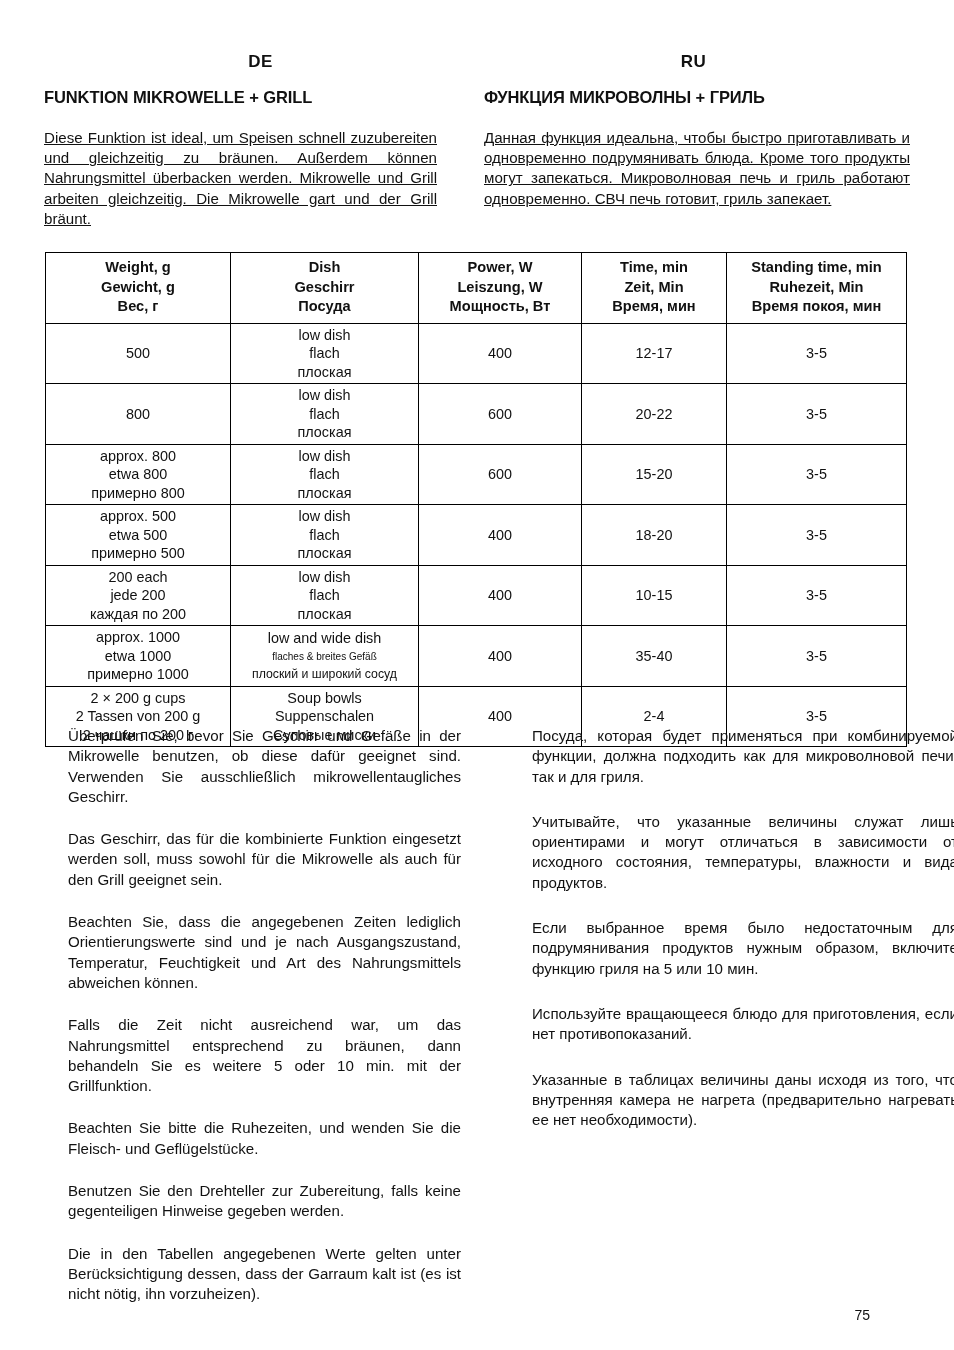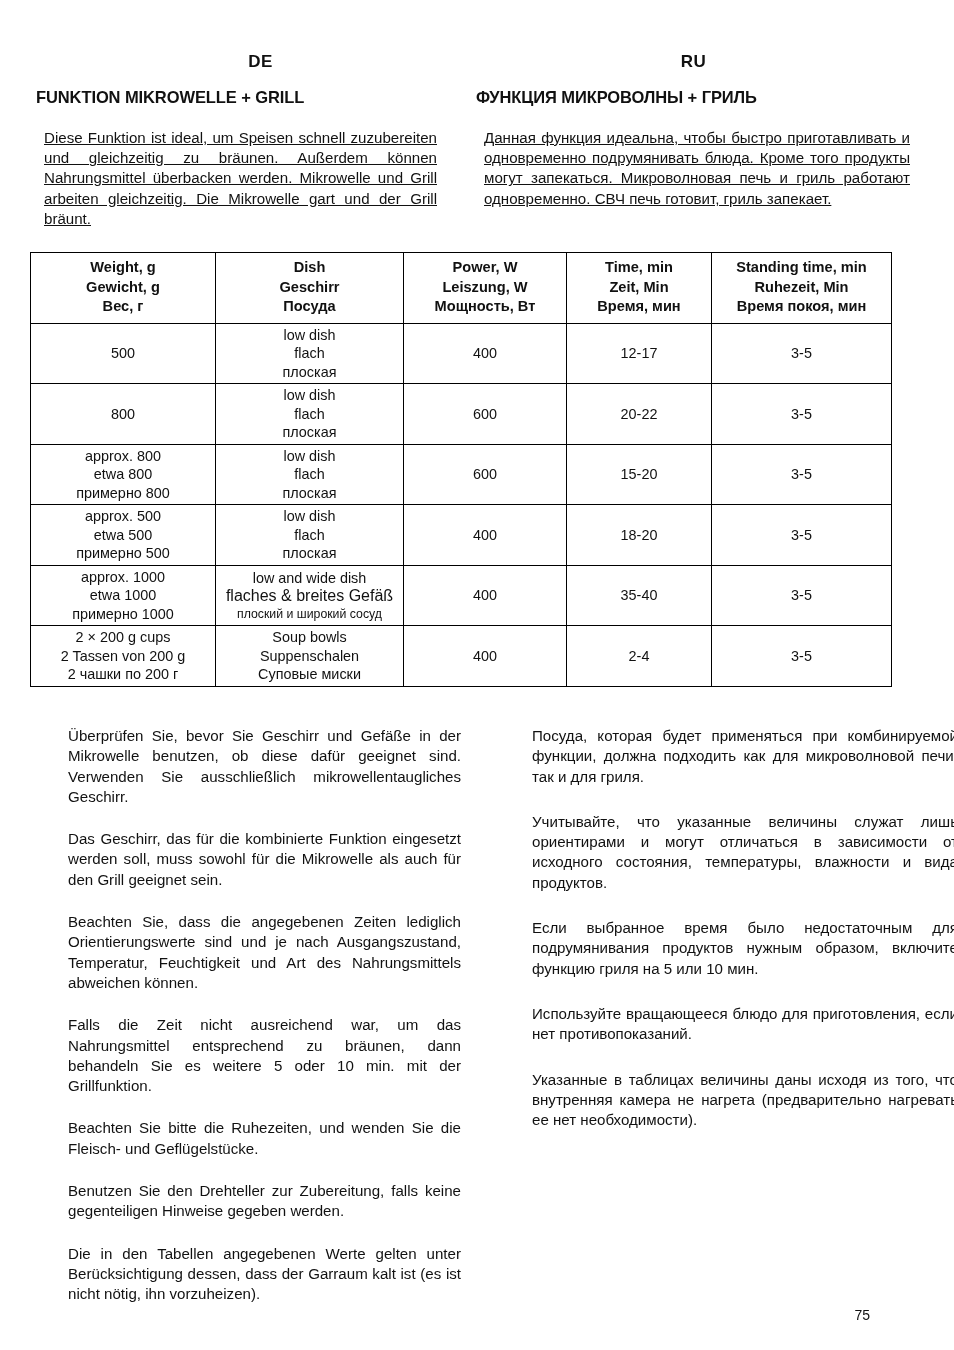--- a/index.html
+++ b/index.html
@@ -36,21 +36,21 @@
   .lang-col {
     flex: 0 0 50%;
     text-align: center;
     font-weight: bold;
     font-size: 17px;
     letter-spacing: .4px;
   }
 
   .title-row {
     position: absolute;
-    left: 36px;
+    left: 44px;
     top: 88px;
     width: 866px;
     display: flex;
     justify-content: center;
   }
   .title-col {
     flex: 0 0 50%;
     font-weight: bold;
     font-size: 16.5px;
     letter-spacing: -0.1px;
@@ -73,21 +73,21 @@
     font-size: 15.1px;
     line-height: 20.2px;
     text-align: justify;
   }
   .intro-col.de { padding-right: 40px; }
   .intro-col.ru { padding-left: 7px; padding-right: 0px; }
 
   
   .tbl-wrap {
     position: absolute;
-    left: 30px;
+    left: 45px;
     top: 252px;
     width: 861px;
   }
   table.spec {
     border-collapse: collapse;
     width: 861px;
     table-layout: fixed;
   }
   table.spec td, table.spec th {
     border: 1.4px solid #000;
@@ -107,21 +107,21 @@
     padding: 2px 2px;
   }
   .c1 { width: 185px; }
   .c2 { width: 188px; }
   .c3 { width: 163px; }
   .c4 { width: 145px; }
   .c5 { width: 180px; }
 
   .cell-lines > div { white-space: nowrap; }
   .tiny { font-size: 12.3px; line-height: 16px; }
-  .smallish { font-size: 16px; }
+  .smallish { font-size: 10px; }
 
   
   .body-cols {
     position: absolute;
     left: 44px;
     top: 726px;
     width: 866px;
     display: flex;
   }
   .body-col {
@@ -285,20 +285,39 @@
               <div>low dish</div>
               <div>flach</div>
               <div>плоская</div>
             </div>
           </td>
           <td class="c3">400</td>
           <td class="c4">18-20</td>
           <td class="c5">3-5</td>
         </tr>
 
+        <tr>
+          <td class="c1">
+            <div class="cell-lines">
+              <div>200 each</div>
+              <div>jede 200</div>
+              <div>каждая по 200</div>
+            </div>
+          </td>
+          <td class="c2">
+            <div class="cell-lines">
+              <div>low dish</div>
+              <div>flach</div>
+              <div>плоская</div>
+            </div>
+          </td>
+          <td class="c3">400</td>
+          <td class="c4">10-15</td>
+          <td class="c5">3-5</td>
+        </tr>
 
         <tr>
           <td class="c1">
             <div class="cell-lines">
               <div>approx. 1000</div>
               <div>etwa 1000</div>
               <div>примерно 1000</div>
             </div>
           </td>
           <td class="c2">

